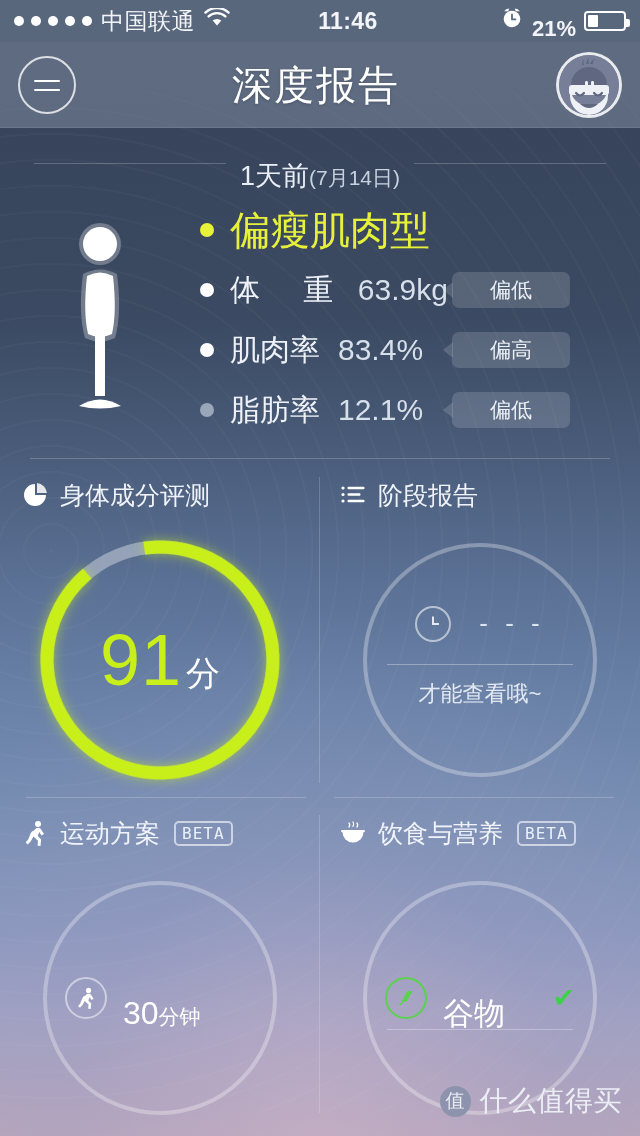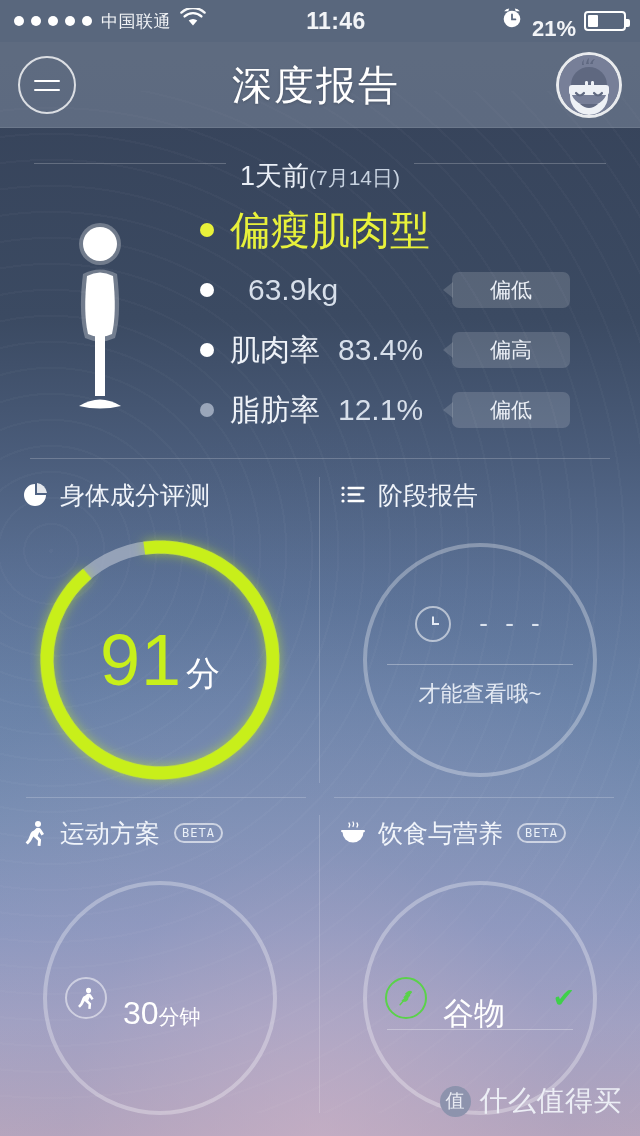--- a/index.html
+++ b/index.html
@@ -45,21 +45,21 @@
     height:42px; width:640px;
     display:flex; align-items:center;
     padding:0 14px;
     color:#f2f4f7;
     background:rgba(92,106,128,0.92);
     font-size:22px;
   }
   .sb-left{display:flex;align-items:center;gap:9px;flex:0 0 auto;}
   .dots{display:flex;gap:7px;align-items:center;}
   .dots i{width:10px;height:10px;border-radius:50%;background:#fff;display:block;}
-  .carrier{font-size:17px;letter-spacing:0.5px;}
+  .carrier{font-size:23px;letter-spacing:0.5px;}
   .sb-center{flex:1;text-align:center;font-size:23px;font-weight:bold;letter-spacing:0.4px;padding-right:34px;}
   .sb-right{display:flex;align-items:center;gap:8px;flex:0 0 auto;}
   .battpct{font-size:22px;font-weight:bold;margin-top:16px;}
   .batt{width:42px;height:20px;border:2px solid #fff;border-radius:4px;position:relative;padding:2px;}
   .batt::after{content:"";position:absolute;right:-6px;top:6px;width:4px;height:8px;background:#fff;border-radius:0 2px 2px 0;}
   .batt i{display:block;height:100%;background:#fff;border-radius:1px;}
 
   
   .navbar{
     position:relative; z-index:4;
@@ -131,22 +131,22 @@
   .panel.tl::after,.panel.bl::after{
     content:"";position:absolute;right:0;top:18px;bottom:14px;width:1px;background:rgba(255,255,255,0.18);
   }
   .panel.bl::before{content:"";position:absolute;left:26px;right:14px;top:0;height:1px;background:rgba(255,255,255,0.2);}
   .panel.br::before{content:"";position:absolute;left:14px;right:26px;top:0;height:1px;background:rgba(255,255,255,0.2);}
 
   .ptitle{display:flex;align-items:center;gap:12px;padding-left:22px;height:40px;}
   .panel.tr .ptitle,.panel.br .ptitle{padding-left:20px;}
   .ptitle .tx{font-size:25px;color:#f0f4fa;white-space:nowrap;}
   .beta{
-    border:2px solid rgba(255,255,255,0.6);border-radius:10px;
-    padding:1px 6px;font-size:12px;color:#eaf0f8;letter-spacing:1px;
+    border:2px solid rgba(255,255,255,0.6);border-radius:5px;
+    padding:1px 6px;font-size:16px;color:#eaf0f8;letter-spacing:1px;
     font-family:"DejaVu Sans Mono","Liberation Mono",monospace;
     margin-left:2px;
   }
   .picon{width:26px;height:26px;flex:0 0 auto;display:block;}
 
   .ring-wrap{position:relative;width:320px;height:290px;display:flex;align-items:center;justify-content:center;}
   .score-center{
     position:absolute;left:0;right:0;top:50%;transform:translateY(-50%);
     text-align:center;line-height:1;
   }
@@ -282,20 +282,21 @@
 
       <div class="metrics">
 
         <div class="mrow type">
           <span class="bullet" style="background:#e8f13a"></span>
           <span class="mlabel">偏瘦肌肉型</span>
         </div>
 
         <div class="mrow">
           <span class="bullet" style="background:#ffffff"></span>
+          <span class="mlabel wide">体　重</span>
           <span class="mval">63.9kg</span>
           <span class="badge">偏低</span>
         </div>
 
         <div class="mrow">
           <span class="bullet" style="background:#ffffff"></span>
           <span class="mlabel">肌肉率</span>
           <span class="mval">83.4%</span>
           <span class="badge">偏高</span>
         </div>

